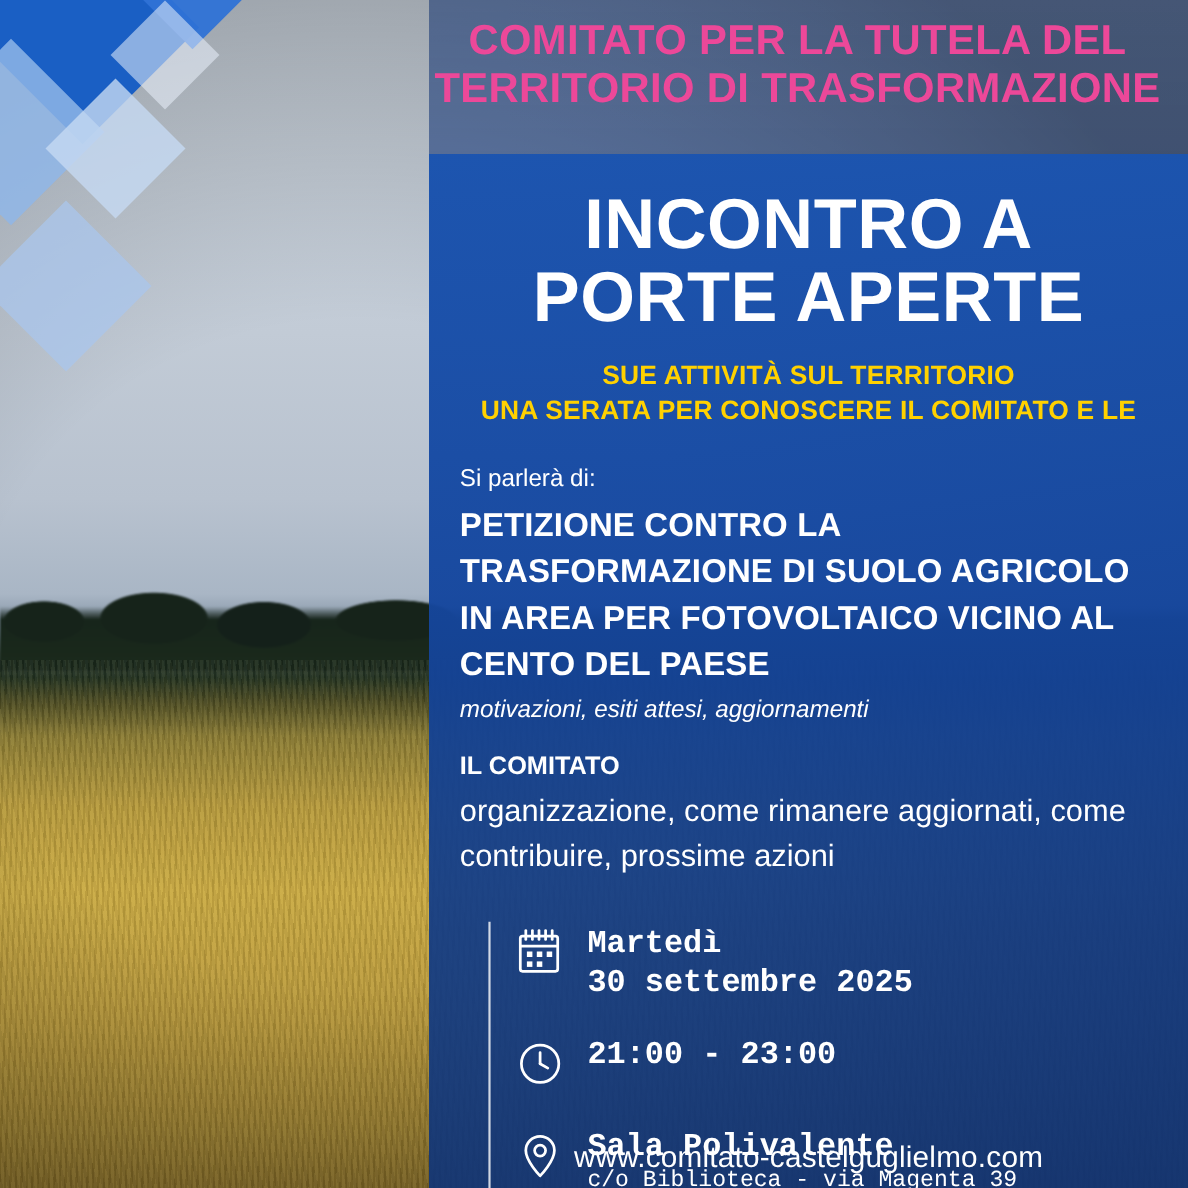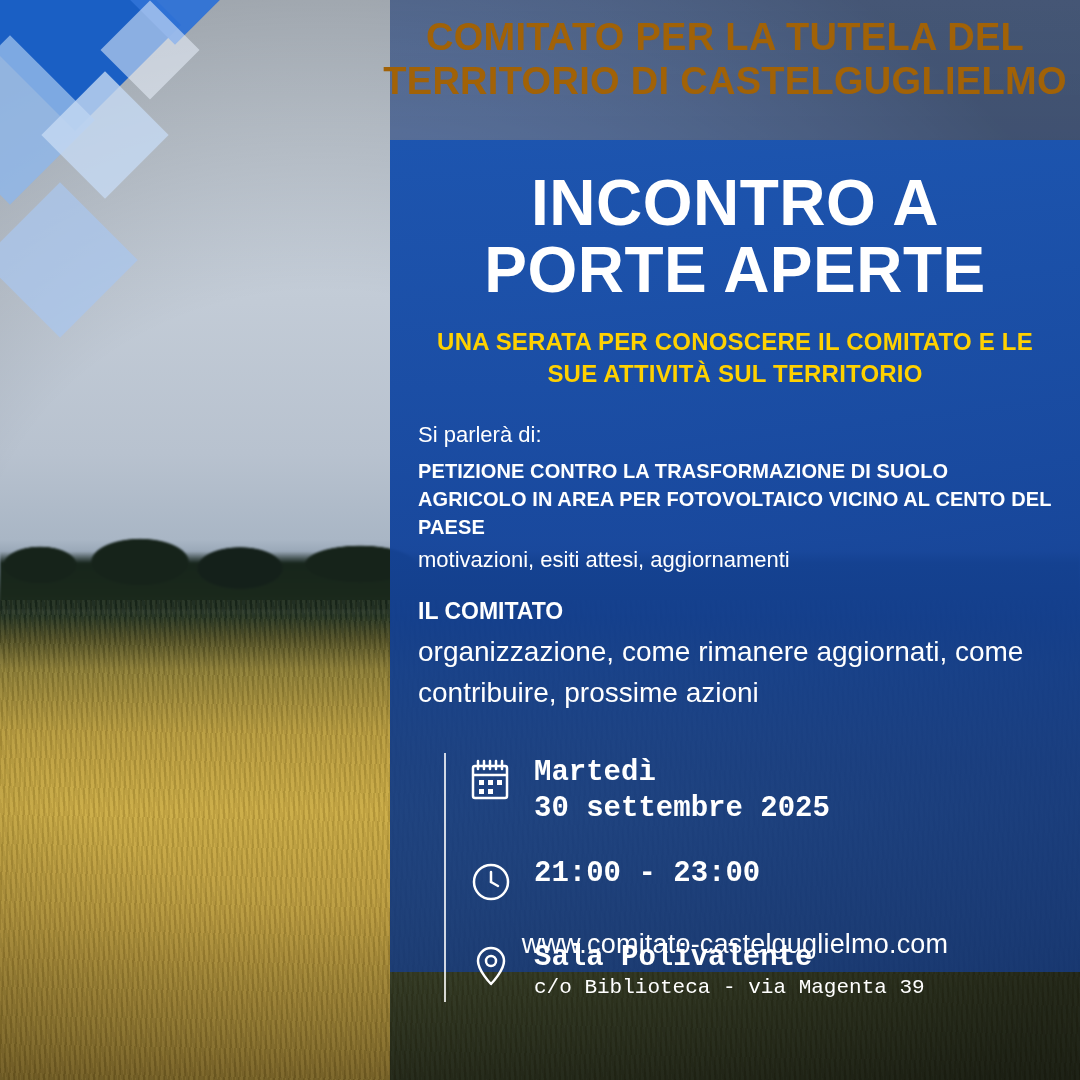--- a/index.html
+++ b/index.html
@@ -104,34 +104,34 @@
   .dm5 { left: 65px;  top: 265px; width: 110px; height: 110px; background: #a9c6ec; opacity: .75; }
   .dm6 { left: 175px; top: 75px;  width: 70px;  height: 70px;  background: #e9f1fb; opacity: .55; }
 
   
   .header {
     position: absolute;
     left: 380px;
     top: 16px;
     width: 690px;
     text-align: center;
-    color: #a16207;
+    color: #ec4899;
     font-weight: bold;
     font-size: 38px;
     line-height: 1.15;
     letter-spacing: 0.3px;
   }
 
   
   .panel {
     position: absolute;
     left: 390px;
     top: 140px;
     width: 690px;
-    height: 832px;
+    height: 940px;
     background: linear-gradient(to bottom, rgba(27,84,176,0.97) 0%, rgba(22,72,160,0.93) 45%, rgba(20,64,150,0.80) 75%, rgba(20,62,146,0.72) 100%);
     color: #ffffff;
     box-sizing: border-box;
     padding: 22px 28px 0 28px;
   }
   .title {
     text-align: center;
     font-weight: bold;
     font-size: 64px;
     line-height: 1.05;
@@ -148,26 +148,26 @@
     letter-spacing: 0.2px;
   }
   .body-block {
     margin-top: 30px;
     font-size: 22px;
     line-height: 1.45;
   }
   .lead { font-weight: normal; }
   .strong-line {
     font-weight: bold;
-    font-size: 20px;
+    font-size: 30px;
     line-height: 1.42;
     margin-top: 6px;
     letter-spacing: 0.1px;
   }
-  .thin-line { font-weight: normal; margin-top: 2px; }
+  .thin-line { font-weight: normal; margin-top: 2px; font-style: italic; }
   .section-head {
     font-weight: bold;
     font-size: 23px;
     margin-top: 19px;
   }
   .section-body {
     font-size: 28px;
     line-height: 1.45;
     margin-top: 4px;
   }
@@ -233,33 +233,33 @@
     <div class="dm dm1"></div>
     <div class="dm dm2"></div>
     <div class="dm dm3"></div>
     <div class="dm dm4"></div>
     <div class="dm dm5"></div>
     <div class="dm dm6"></div>
   </div>
 
   <div class="header">
     <div>COMITATO PER LA TUTELA DEL</div>
-    <div>TERRITORIO DI CASTELGUGLIELMO</div>
+    <div>TERRITORIO DI TRASFORMAZIONE</div>
   </div>
 
   <div class="panel">
 
     <div class="title">
       <div>INCONTRO A</div>
       <div>PORTE APERTE</div>
     </div>
 
     <div class="subtitle">
+      <div>SUE ATTIVITÀ SUL TERRITORIO</div>
       <div>UNA SERATA PER CONOSCERE IL COMITATO E LE</div>
-      <div>SUE ATTIVITÀ SUL TERRITORIO</div>
     </div>
 
     <div class="body-block">
       <div class="lead">Si parlerà di:</div>
       <div class="strong-line">PETIZIONE CONTRO LA TRASFORMAZIONE DI SUOLO AGRICOLO IN AREA PER FOTOVOLTAICO VICINO AL CENTO DEL PAESE</div>
       <div class="thin-line">motivazioni, esiti attesi, aggiornamenti</div>
       <div class="section-head">IL COMITATO</div>
       <div class="section-body">organizzazione, come rimanere aggiornati, come contribuire, prossime azioni</div>
     </div>
 

